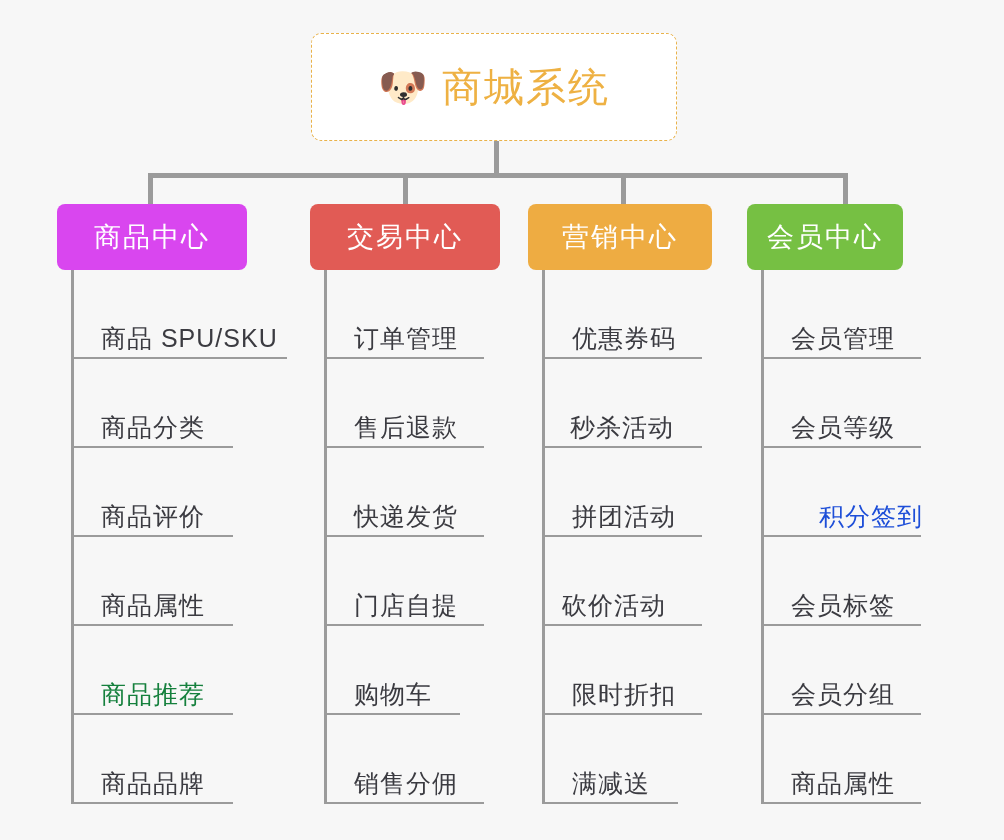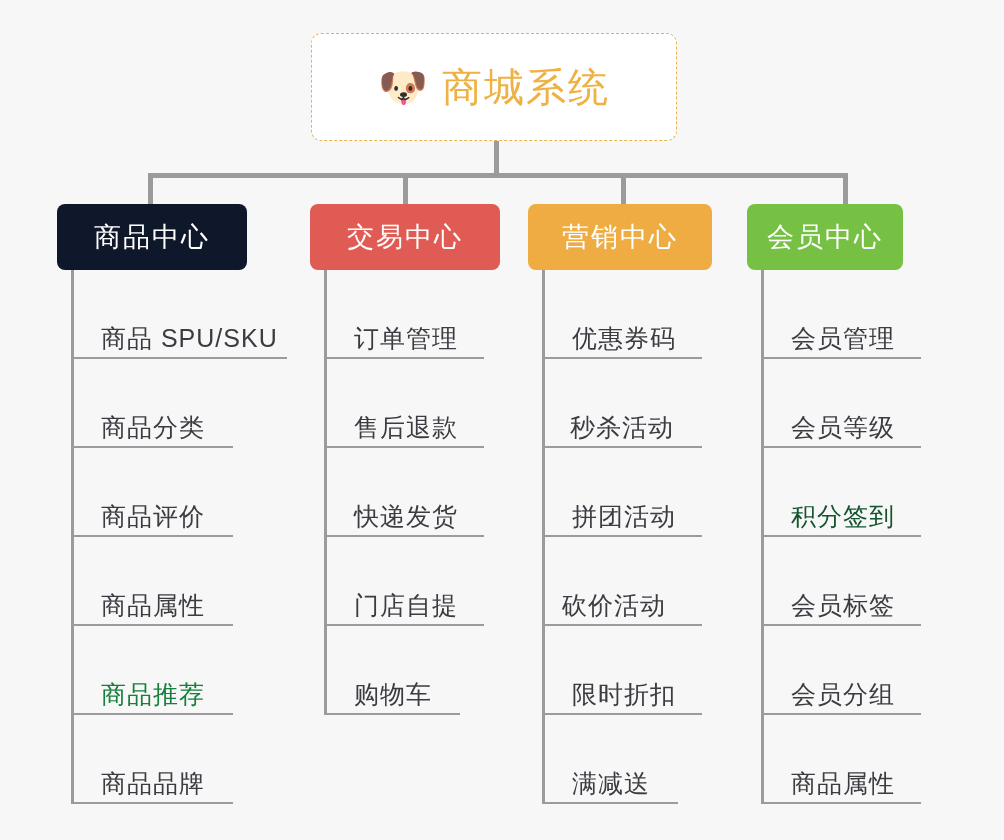--- a/index.html
+++ b/index.html
@@ -132,21 +132,21 @@
 
   <div class="conn conn-v" style="left: 494px; top: 141px; width: 5px; height: 36px; background: rgb(155, 155, 155);"></div>
   <div class="conn conn-h" style="left: 148px; top: 173px; width: 700px; height: 5px; background: rgb(155, 155, 155);"></div>
 
   <div class="conn conn-v" style="left: 148px; top: 173px; width: 5px; height: 36px; background: rgb(155, 155, 155);"></div>
   <div class="conn conn-v" style="left: 403px; top: 173px; width: 5px; height: 36px; background: rgb(155, 155, 155);"></div>
   <div class="conn conn-v" style="left: 621px; top: 173px; width: 5px; height: 36px; background: rgb(155, 155, 155);"></div>
   <div class="conn conn-v" style="left: 843px; top: 173px; width: 5px; height: 36px; background: rgb(155, 155, 155);"></div>
 
   <div class="column" style="left:57px; width:220px;">
-    <div class="cat-box" style="width: 190px; background: #0f172a;">
+    <div class="cat-box" style="width: 190px; background: #d946ef;">
       <span class="cat-label">商品中心</span>
     </div>
     <div class="leaf-list">
       <div class="leaf-item" style="--spine: #9b9b9b;">
         <span class="leaf-label" style="color: rgb(59, 59, 65);">商品 SPU/SKU</span>
         <span class="leaf-underline" style="width: 216px; background: rgb(155, 155, 155);"></span>
       </div>
       <div class="leaf-item" style="--spine: #9b9b9b;">
         <span class="leaf-label" style="color: rgb(59, 59, 65);">商品分类</span>
         <span class="leaf-underline" style="width: 162px; background: rgb(155, 155, 155);"></span>
@@ -188,20 +188,24 @@
         <span class="leaf-underline" style="width: 160px; background: rgb(155, 155, 155);"></span>
       </div>
       <div class="leaf-item" style="--spine: #9b9b9b;">
         <span class="leaf-label" style="color: rgb(59, 59, 65);">门店自提</span>
         <span class="leaf-underline" style="width: 160px; background: rgb(155, 155, 155);"></span>
       </div>
       <div class="leaf-item" style="--spine: #9b9b9b;">
         <span class="leaf-label" style="color: rgb(59, 59, 65);">购物车</span>
         <span class="leaf-underline" style="width: 136px; background: rgb(155, 155, 155);"></span>
       </div>
+      <div class="leaf-item" style="--spine: #9b9b9b;">
+        <span class="leaf-label" style="color: rgb(59, 59, 65);">销售分佣</span>
+        <span class="leaf-underline" style="width: 160px; background: rgb(155, 155, 155);"></span>
+      </div>
     </div>
   </div>
 
   <div class="column" style="left:528px; width:220px;">
     <div class="cat-box" style="width: 184px; background: rgb(238, 172, 66);">
       <span class="cat-label">营销中心</span>
     </div>
     <div class="leaf-list">
       <div class="leaf-item" style="--spine: #9b9b9b;">
         <span class="leaf-label" style="color: rgb(59, 59, 65);">优惠券码</span>
@@ -237,21 +241,21 @@
     <div class="leaf-list">
       <div class="leaf-item" style="--spine: #9b9b9b;">
         <span class="leaf-label" style="color: rgb(59, 59, 65);">会员管理</span>
         <span class="leaf-underline" style="width: 160px; background: rgb(155, 155, 155);"></span>
       </div>
       <div class="leaf-item" style="--spine: #9b9b9b;">
         <span class="leaf-label" style="color: rgb(59, 59, 65);">会员等级</span>
         <span class="leaf-underline" style="width: 160px; background: rgb(155, 155, 155);"></span>
       </div>
       <div class="leaf-item" style="--spine: #9b9b9b;">
-        <span class="leaf-label" style="color: #14532d;">积分签到</span>
+        <span class="leaf-label" style="color: #1d4ed8; margin-left: 28px;">积分签到</span>
         <span class="leaf-underline" style="width: 160px; background: rgb(155, 155, 155);"></span>
       </div>
       <div class="leaf-item" style="--spine: #9b9b9b;">
         <span class="leaf-label" style="color: rgb(59, 59, 65);">会员标签</span>
         <span class="leaf-underline" style="width: 160px; background: rgb(155, 155, 155);"></span>
       </div>
       <div class="leaf-item" style="--spine: #9b9b9b;">
         <span class="leaf-label" style="color: rgb(59, 59, 65);">会员分组</span>
         <span class="leaf-underline" style="width: 160px; background: rgb(155, 155, 155);"></span>
       </div>

